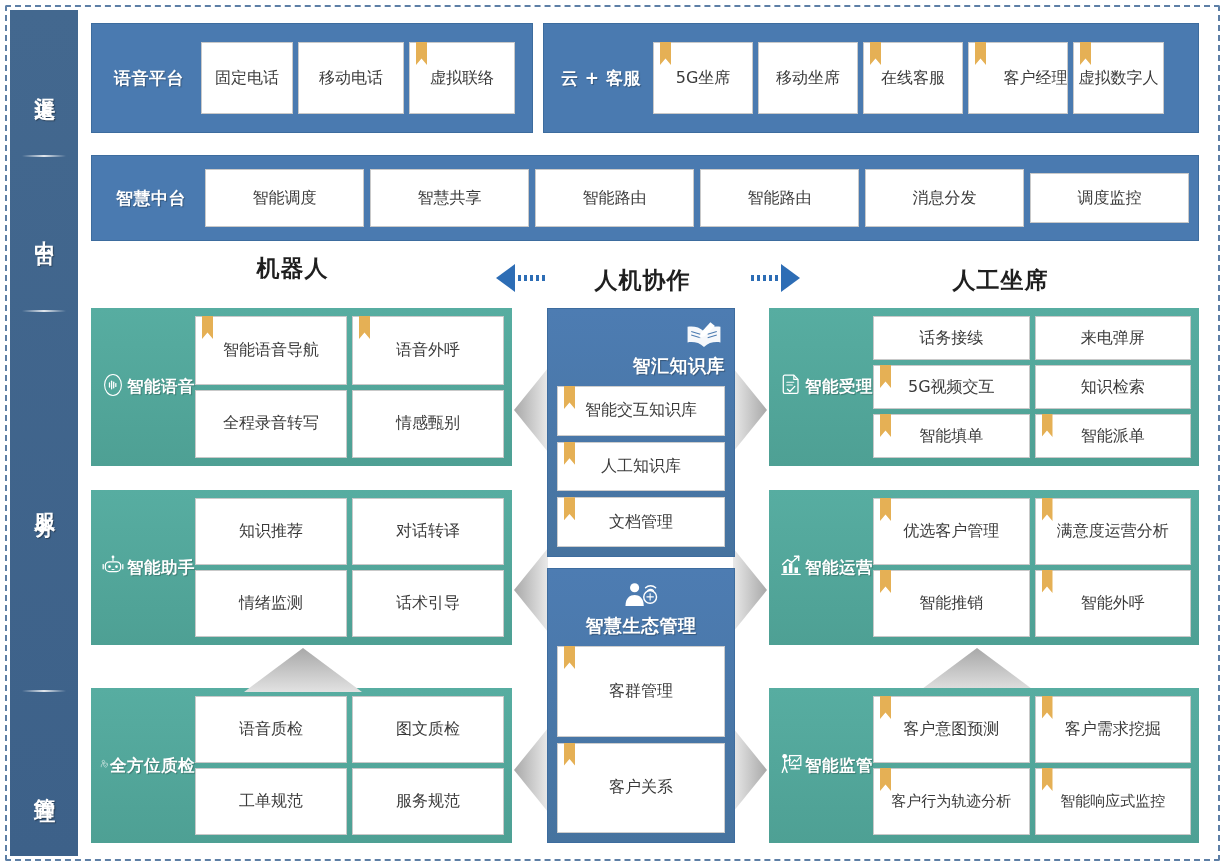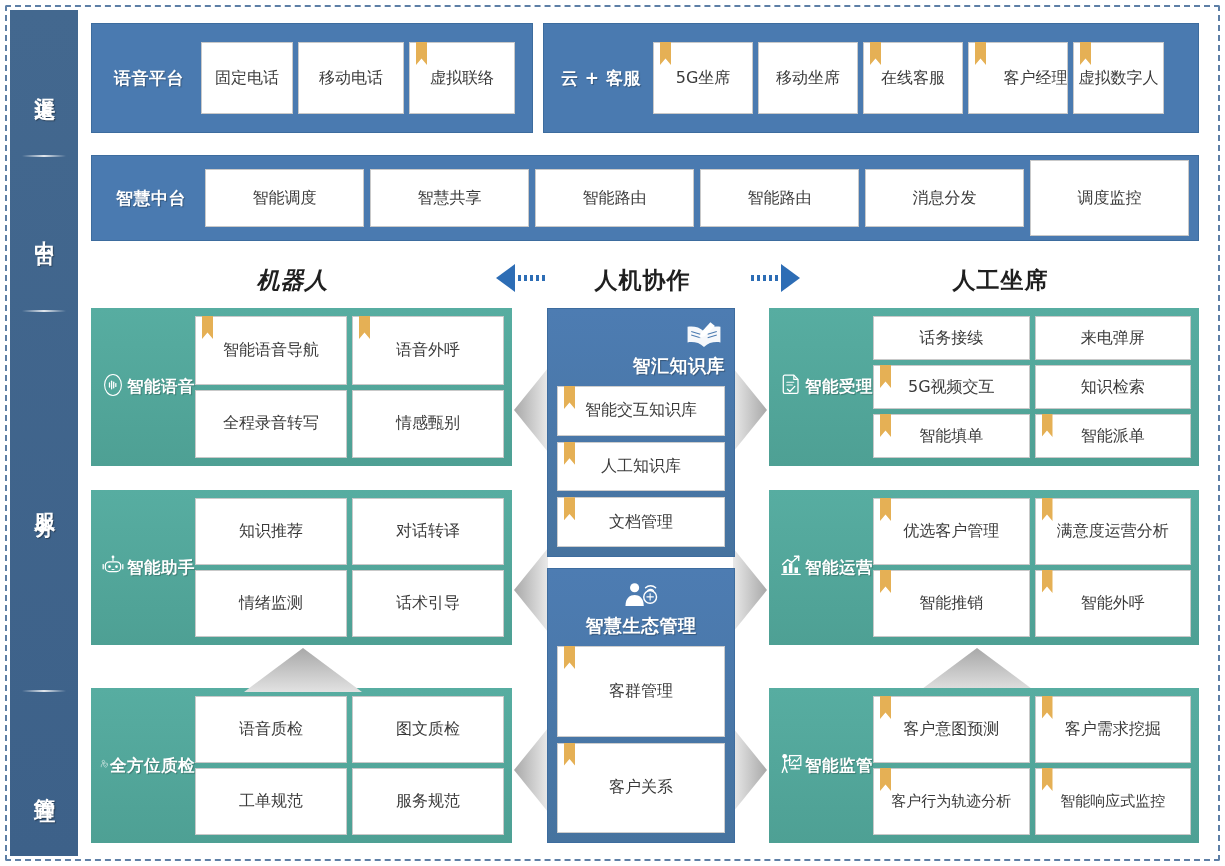--- a/index.html
+++ b/index.html
@@ -225,27 +225,27 @@
       </div>
       <div class="cell" style="flex:1;height:58px;">
         <span>智能路由</span>
       </div>
       <div class="cell" style="flex:1;height:58px;">
         <span>智能路由</span>
       </div>
       <div class="cell" style="flex:1;height:58px;">
         <span>消息分发</span>
       </div>
-      <div class="cell" style="flex:1;height:76px;">
+      <div class="cell" style="flex:1;height:50px;">
         <span>调度监控</span>
       </div>
     </div>
   </div>
 
-  <div class="mid-head" style="left:210px; top:262px; width:165px; height:36px;font-style:italic;">
+  <div class="mid-head" style="left:210px; top:250px; width:165px; height:36px;">
     <span class="t">机器人</span>
   </div>
   <div class="dashline" style="left:518px; top:275px; width:30px;"></div>
   <div class="arrow-left" style="left:496px; top:264px;"></div>
   <div class="mid-head" style="left:570px; top:262px; width:145px; height:36px;">
     <span class="t">人机协作</span>
   </div>
   <div class="dashline" style="left:751px; top:275px; width:30px;"></div>
   <div class="arrow-right" style="left:781px; top:264px;"></div>
   <div class="mid-head" style="left:918px; top:262px; width:165px; height:36px;align-items:center;">

